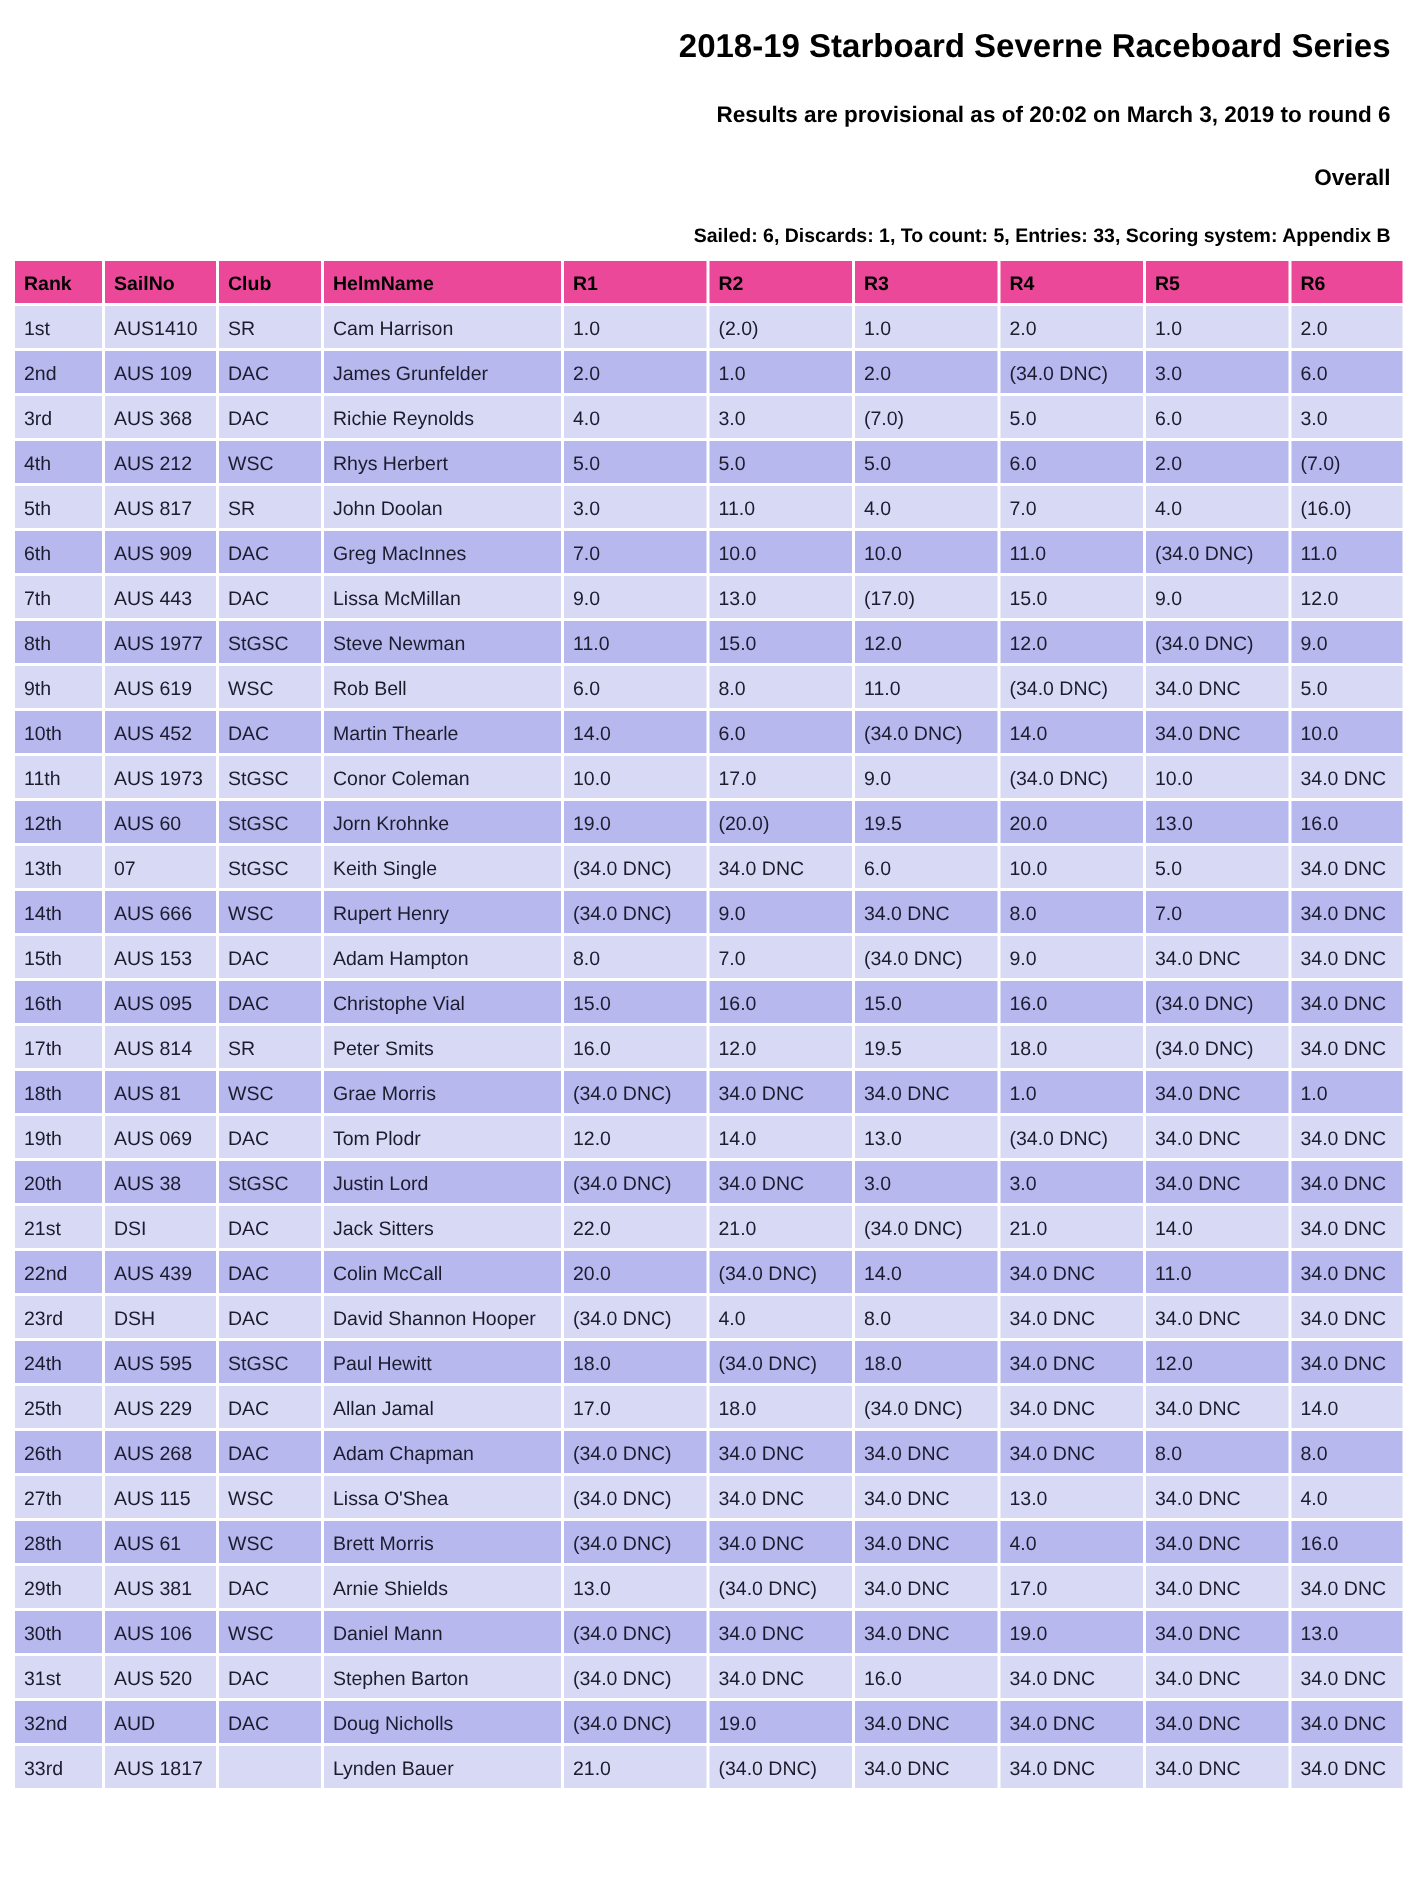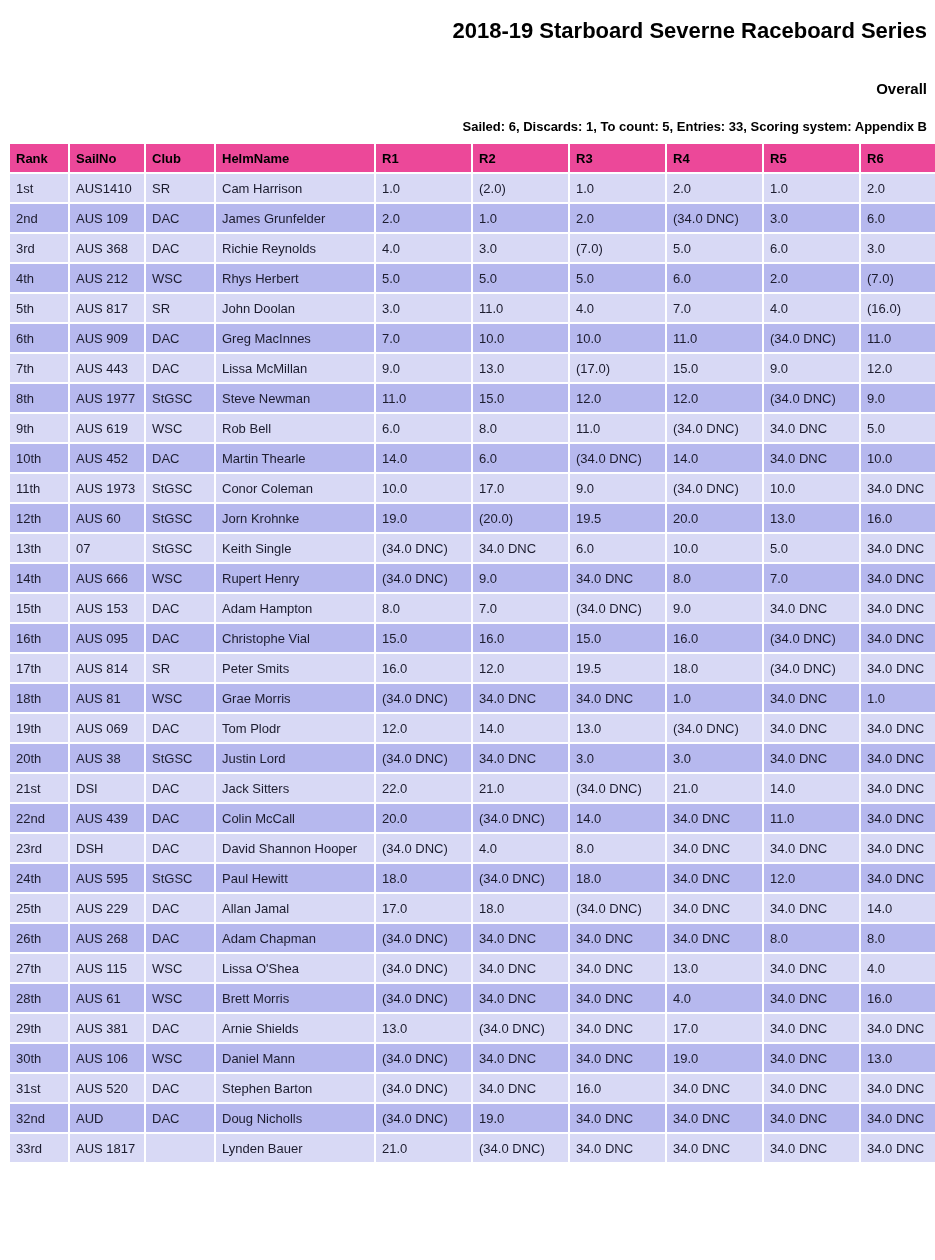--- a/index.html
+++ b/index.html
@@ -31,21 +31,21 @@
   .title-provisional {
     font-size: 15px;
     font-weight: bold;
     color: #000000;
     margin: 24px 0 0 0;
   }
   .title-section {
     font-size: 15px;
     font-weight: bold;
     color: #000000;
-    margin: 36px 0 0 0;
+    margin: 25px 0 0 0;
   }
   .title-summary {
     font-size: 13px;
     font-weight: bold;
     color: #000000;
     margin: 22px 0 8px 0;
   }
   table.results {
     table-layout: fixed;
     width: 919px;
@@ -76,20 +76,21 @@
   .c3  { width: 148px; }
   .c4, .c5, .c6, .c7, .c8 { width: 85px; }
   .c9  { width: 68px; }
 </style>
 </head>
 <body>
 
 <div class="page">
   <div class="titles">
     <div class="title-main">2018-19 Starboard Severne Raceboard Series</div>
+    <div class="title-provisional">Results are provisional as of 20:02 on March 3, 2019 to round 6</div>
     <div class="title-section">Overall</div>
     <div class="title-summary">Sailed: 6, Discards: 1, To count: 5, Entries: 33, Scoring system: Appendix B</div>
   </div>
 
   <table class="results">
     <thead>
       <tr>
           <th class="c0">Rank</th>
           <th class="c1">SailNo</th>
           <th class="c2">Club</th>

